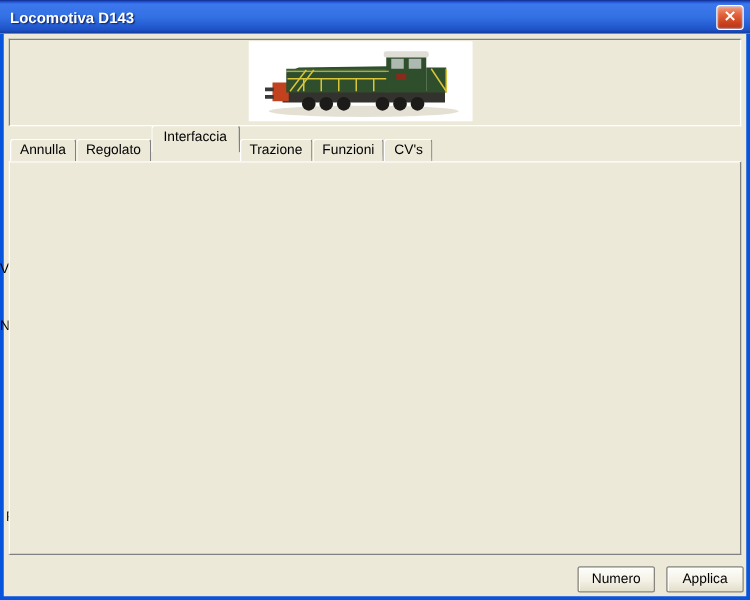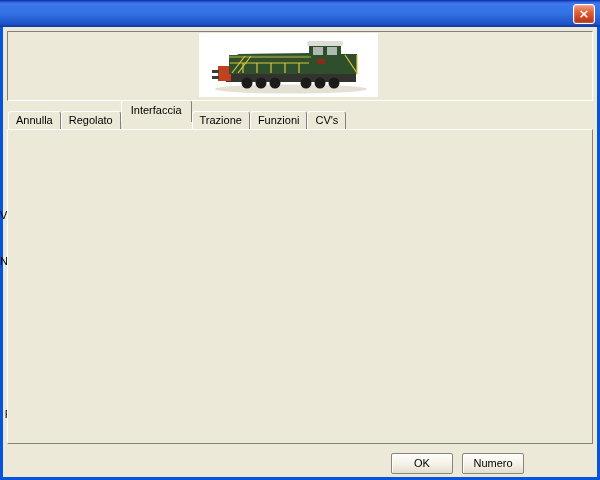--- a/index.html
+++ b/index.html
@@ -100,20 +100,21 @@
     font-family:"Liberation Sans",sans-serif;font-size:11px;text-align:center;line-height:19px;
     cursor:default;
   }
 </style>
 </head>
 <body>
 
 <div class="window">
 
   <div class="titlebar">
+    <span class="title-text">Locomotiva D143</span>
     <div class="close-btn">×</div>
   </div>
 
   <div class="window-body"></div>
 
   <div class="abs image-panel"></div>
   <div class="abs loco-box">
     <svg width="179" height="64" viewBox="0 0 179 64">
       <rect width="179" height="64" fill="#FFFFFF"></rect>
       <ellipse cx="92" cy="56" rx="76" ry="4.5" fill="#E4E1D4"></ellipse>
@@ -234,16 +235,16 @@
   <div class="vdivider"></div>
 
   <div class="cb checked" style="left:195px;top:387px;">
       <span class="glyph">✓</span>
     </div>
   <span class="lbl" style="left:211px;top:389px;">Regolato</span>
 
   <div class="cb" style="left:195px;top:407px;"></div>
   <span class="lbl" style="left:211px;top:409px;">Info interrogazioni</span>
 
-  <div class="btn" style="left:391px;">OK</div>
   <div class="btn" style="left:462px;">Numero</div>
+  <div class="btn" style="left:533px;">Applica</div>
 
 </div>
 
 </body></html>

